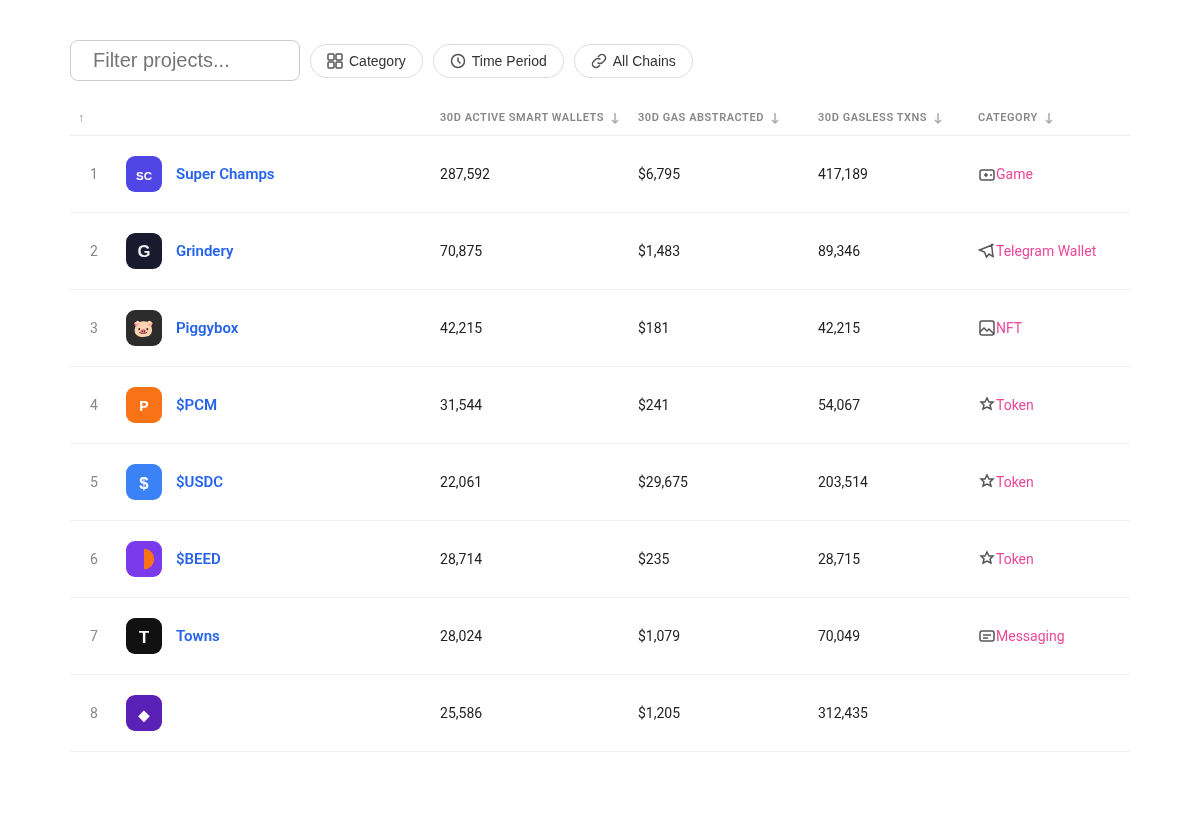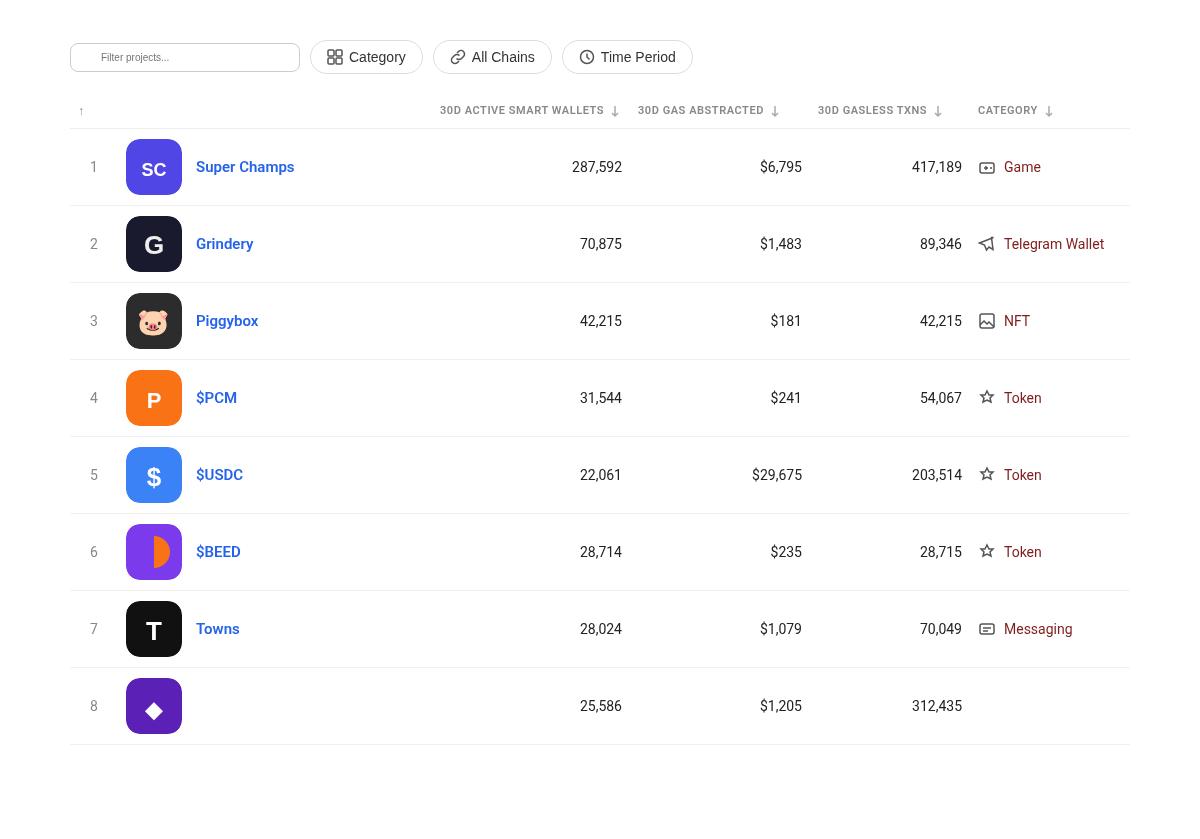--- a/index.html
+++ b/index.html
@@ -50,24 +50,24 @@
       flex-wrap: wrap;
     }
 
     .filter-input-wrap {
       position: relative;
       flex: 0 0 230px;
     }
 
     .filter-input {
       width: 100%;
-      padding: 8px 30px;
+      padding: 8px 22px;
       border: 1.5px solid #ccc;
       border-radius: 8px;
-      font-size: 10px;
+      font-size: 20px;
       color: #888;
       outline: none;
       background: #fff;
     }
 
     .filter-btn {
       display: flex;
       align-items: center;
       gap: 6px;
       padding: 8px 16px;
@@ -145,21 +145,21 @@
       width: 48px;
     }
 
     .name-cell {
       display: flex;
       align-items: center;
       gap: 14px;
     }
 
     .app-logo {
-      width: 56px;
+      width: 36px;
       height: 56px;
       border-radius: 14px;
       display: flex;
       align-items: center;
       justify-content: center;
       font-size: 22px;
       font-weight: 700;
       overflow: hidden;
       flex-shrink: 0;
     }
@@ -167,29 +167,28 @@
     .app-name {
       font-size: 15px;
       font-weight: 600;
       color: #2563eb;
       text-decoration: none;
     }
 
     .num-cell {
       font-size: 14px;
       color: #222;
-      text-align: right;
+      text-align: left;
     }
 
     .category-cell {
       display: flex;
       align-items: center;
-      gap: 8px;
       font-size: 14px;
-      color: #7f1d1d;
+      color: #ec4899;
     }
 
     .cat-icon {
       width: 18px;
       height: 18px;
       display: flex;
       align-items: center;
       justify-content: center;
       color: #555;
     }
@@ -219,35 +218,35 @@
           <rect x="1" y="9" width="6" height="6" rx="1"></rect>
             <rect x="9" y="9" width="6" height="6" rx="1"></rect>
         </svg>
       </span>
       <span>Category</span>
     </button>
 
     <button class="filter-btn">
       <span class="btn-icon">
         <svg viewBox="0 0 16 16" fill="none" stroke="currentColor" stroke-width="1.5">
+          <circle cx="8" cy="8" r="6.5"></circle>
+            <path d="M8 4.5V8l2.5 2.5"></path>
+        </svg>
+      </span>
+      <span>Time Period</span>
+    </button>
+
+    <button class="filter-btn">
+      <span class="btn-icon">
+        <svg viewBox="0 0 16 16" fill="none" stroke="currentColor" stroke-width="1.5">
           <path d="M6.5 9.5a3.5 3.5 0 0 0 5 0l2-2a3.5 3.5 0 0 0-5-5L7 4"></path>
           <path d="M9.5 6.5a3.5 3.5 0 0 0-5 0l-2 2a3.5 3.5 0 0 0 5 5L9 12"></path>
         </svg>
       </span>
       <span>All Chains</span>
-    </button>
-
-    <button class="filter-btn">
-      <span class="btn-icon">
-        <svg viewBox="0 0 16 16" fill="none" stroke="currentColor" stroke-width="1.5">
-          <circle cx="8" cy="8" r="6.5"></circle>
-            <path d="M8 4.5V8l2.5 2.5"></path>
-        </svg>
-      </span>
-      <span>Time Period</span>
     </button>
   </div>
 
   <table class="table-wrap">
     <thead>
       <tr>
         <th class="th-rank">
           <span class="sort-up-indicator">↑</span>
         </th>
         <th class="th-name"></th>

